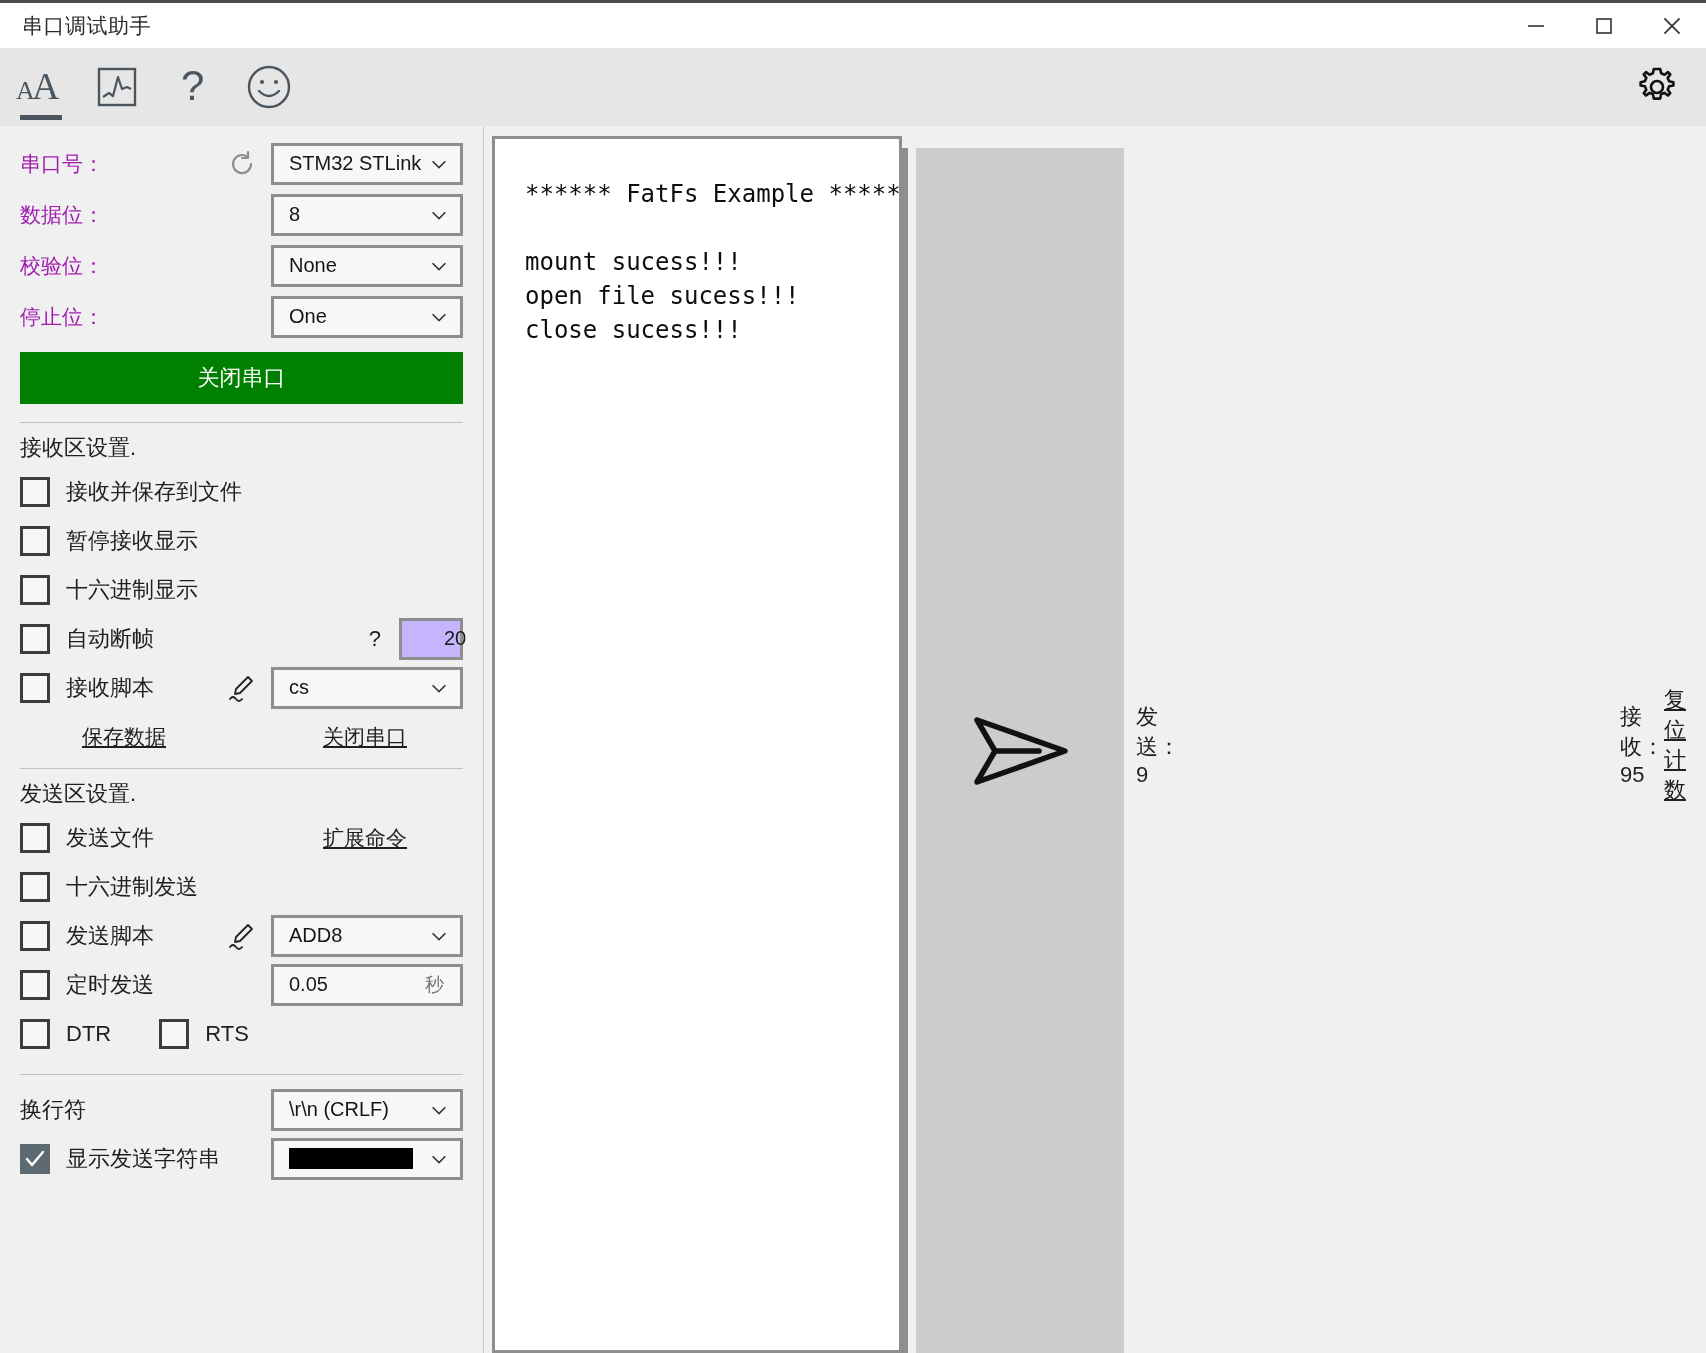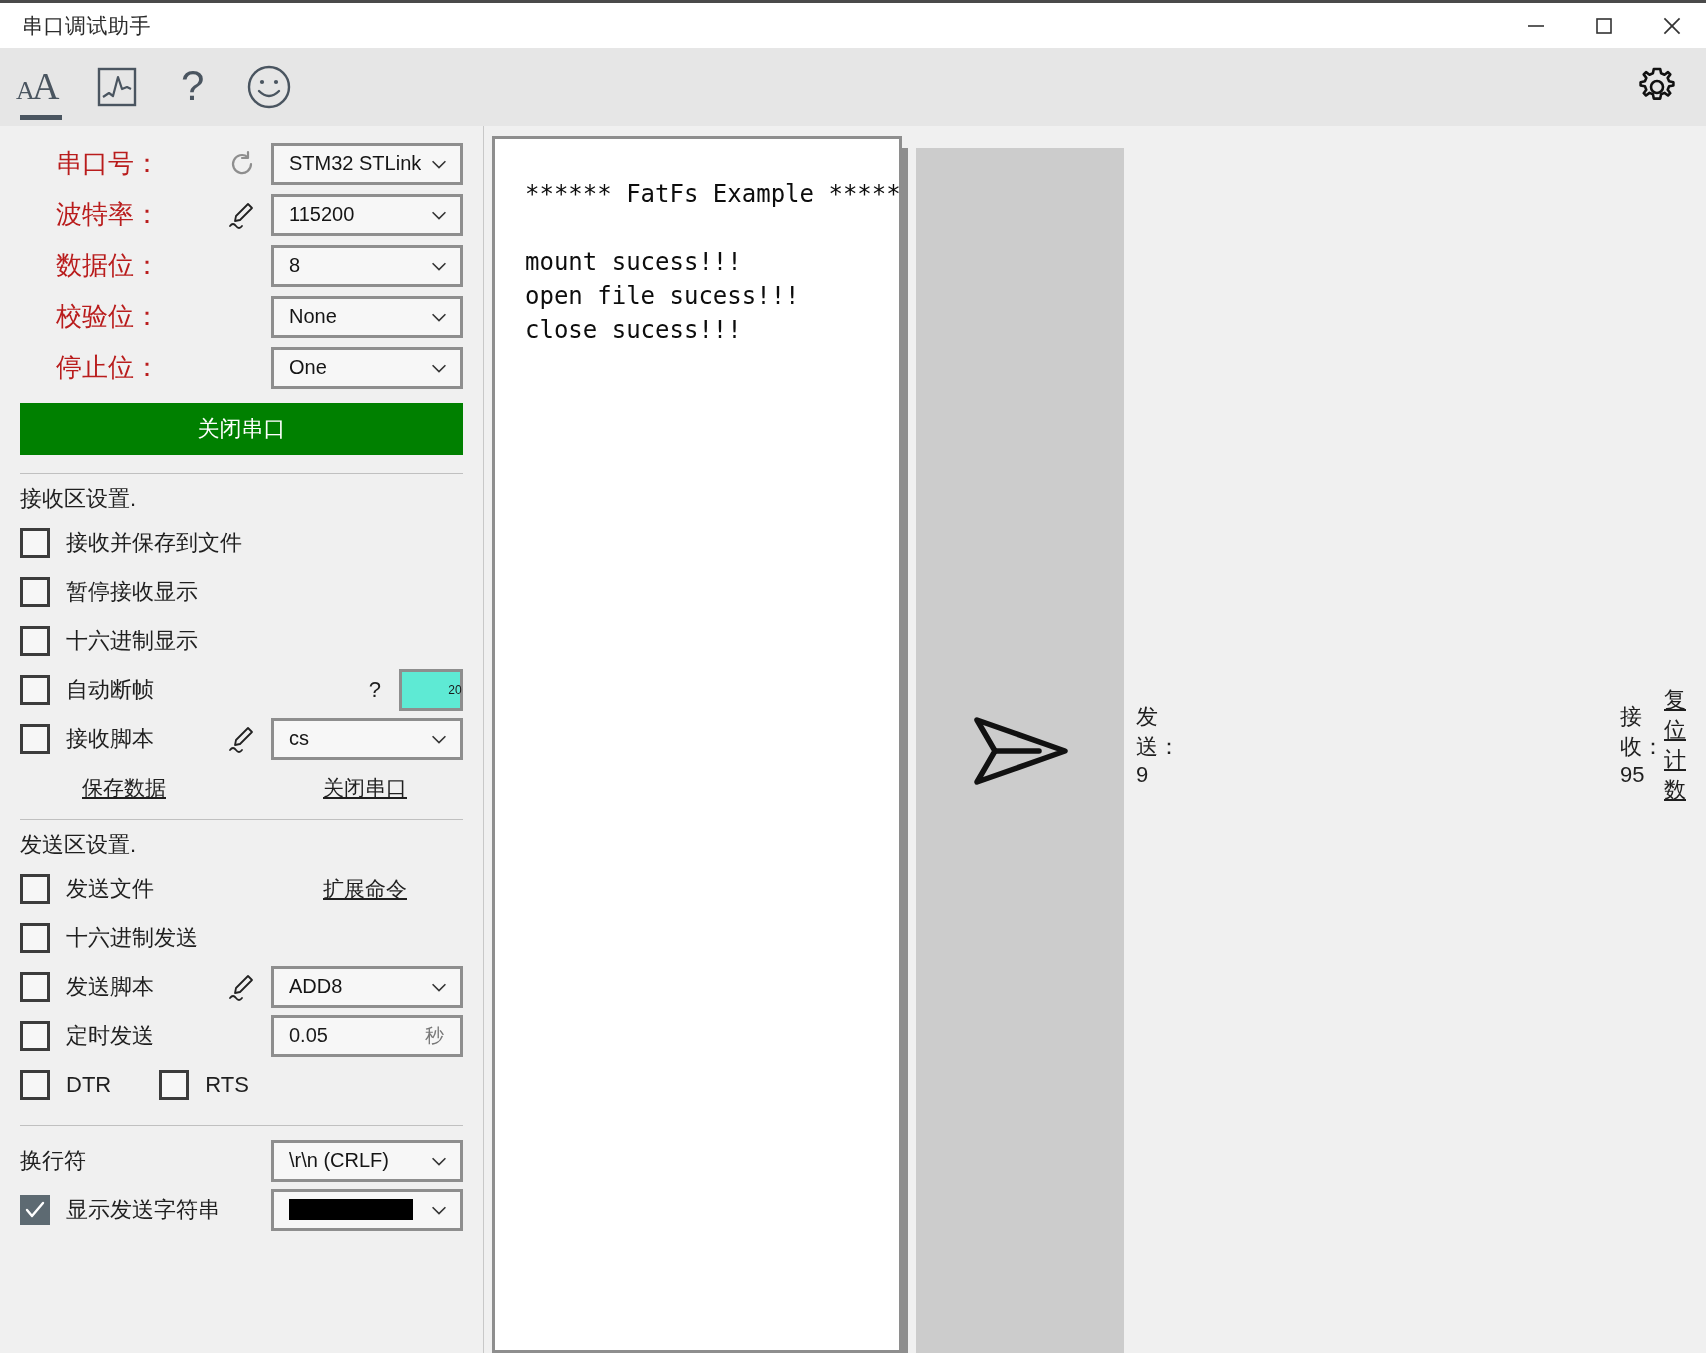--- a/index.html
+++ b/index.html
@@ -115,24 +115,23 @@
     flex-direction: column;
     overflow: hidden;
   }
 
   .row {
     display: flex;
     align-items: center;
     height: 51px;
   }
   .row-label {
-    font-size: 26px;
-    color: #b91c1c;
+    font-size: 21px;
+    color: #a21caf;
     white-space: nowrap;
-    margin-left: 36px;
   }
   .spacer { flex: 1 1 auto; }
 
   .sel {
     width: 192px;
     height: 42px;
     box-sizing: border-box;
     border: 3px solid #8e8e8e;
     background: #f7f7f7;
     display: flex;
@@ -213,25 +212,25 @@
   .qmark {
     font-size: 22px;
     color: #1f1f1f;
     margin-right: 18px;
   }
   .numbox {
     width: 64px;
     height: 42px;
     box-sizing: border-box;
     border: 3px solid #8e8e8e;
-    background: #5eead4;
-    display: flex;
-    align-items: center;
-    justify-content: center;
-    font-size: 12px;
+    background: #c4b5fd;
+    display: flex;
+    align-items: center;
+    justify-content: center;
+    font-size: 20px;
     padding-left: 48px;
   }
   .timebox {
     width: 192px;
     height: 42px;
     box-sizing: border-box;
     border: 3px solid #8e8e8e;
     background: #f7f7f7;
     display: flex;
     align-items: center;
@@ -402,36 +401,20 @@
           </svg>
         </div>
         <div class="sel">
           <span class="val">STM32 STLink</span>
           <svg class="chev" viewBox="0 0 24 24">
               <polyline points="5,9 12,16 19,9" fill="none" stroke="#333" stroke-width="1.7"></polyline>
             </svg>
         </div>
       </div>
 
-      <div class="row">
-        <div class="row-label">波特率：</div>
-        <div class="spacer"></div>
-        <div class="icon-btn">
-          <svg width="30" height="30" viewBox="0 0 30 30">
-            <path d="M21 4 l4 4 -12 12 -5 1 1-5 z" fill="none" stroke="#222" stroke-width="1.8" stroke-linejoin="round"></path>
-            <path d="M3 26 q3-4 6 0 q3 4 6 0" fill="none" stroke="#222" stroke-width="1.8" stroke-linecap="round"></path>
-          </svg>
-        </div>
-        <div class="sel">
-          <span class="val">115200</span>
-          <svg class="chev" viewBox="0 0 24 24">
-              <polyline points="5,9 12,16 19,9" fill="none" stroke="#333" stroke-width="1.7"></polyline>
-            </svg>
-        </div>
-      </div>
 
       <div class="row">
         <div class="row-label">数据位：</div>
         <div class="spacer"></div>
         <div class="sel">
           <span class="val">8</span>
           <svg class="chev" viewBox="0 0 24 24">
               <polyline points="5,9 12,16 19,9" fill="none" stroke="#333" stroke-width="1.7"></polyline>
             </svg>
         </div>

